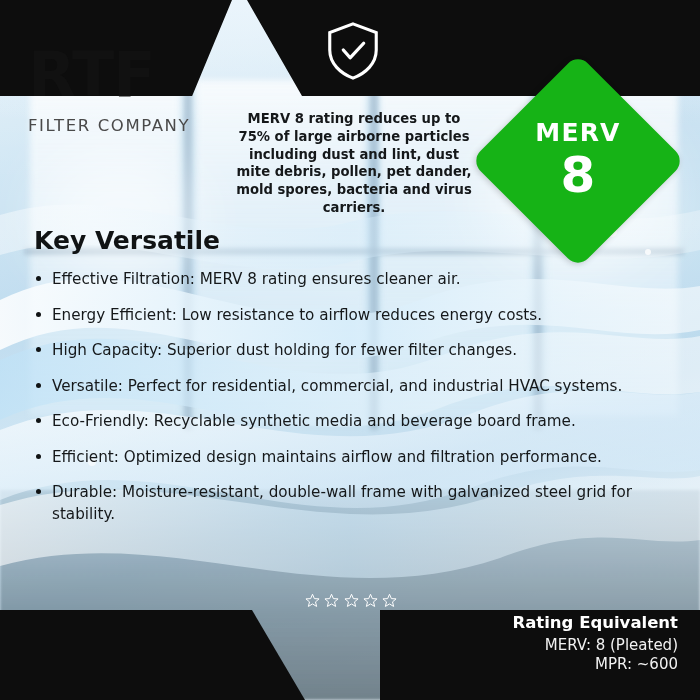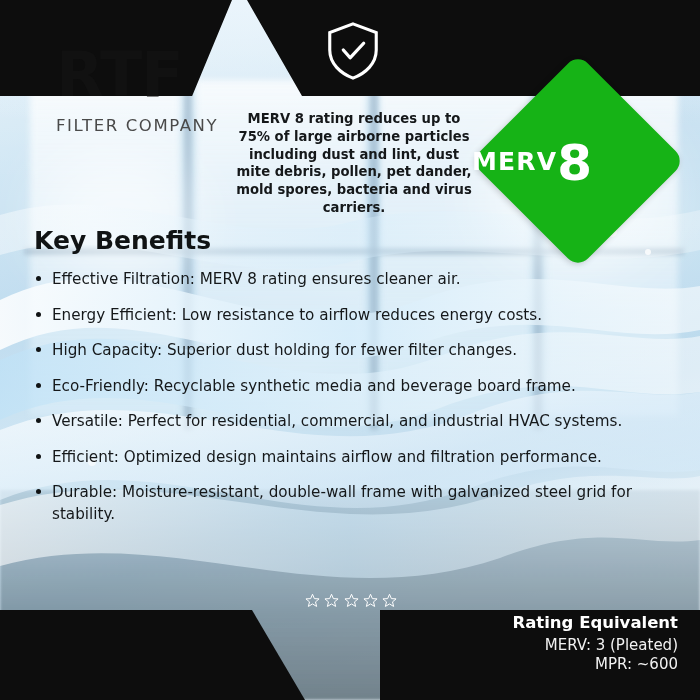--- a/index.html
+++ b/index.html
@@ -82,21 +82,21 @@
   .bottom-black-right {
     position: absolute;
     bottom: 0; right: 0;
     width: 320px; height: 90px;
     background: #0d0d0d;
   }
 
   
   .logo {
     position: absolute;
-    left: 56px;
+    left: 28px;
     top: 46px;
     z-index: 6;
   }
   .logo .mark {
     font-size: 62px;
     font-weight: 700;
     letter-spacing: -1px;
     color: #111;
     line-height: 0.92;
     font-family: "DejaVu Sans", sans-serif;
@@ -151,22 +151,23 @@
     height: 152px;
     background: #16b316;
     border-radius: 14px;
     transform: rotate(45deg);
     box-shadow: 0 2px 6px rgba(0,0,0,0.18);
   }
   .badge-text {
     position: absolute;
     inset: 0;
     display: flex;
-    flex-direction: row;
+    flex-direction: column;
     align-items: center;
+    justify-content: center;
     color: #ffffff;
   }
   .badge-text .t1 {
     font-size: 25px;
     font-weight: 700;
     letter-spacing: 1.2px;
     line-height: 1;
     font-family: "DejaVu Sans", sans-serif;
   }
   .badge-text .t2 {
@@ -314,41 +315,41 @@
 
   <div class="badge-wrap">
     <div class="badge"></div>
     <div class="badge-text">
       <div class="t1">MERV</div>
       <div class="t2">8</div>
     </div>
   </div>
 
   <div class="benefits">
-    <h2>Key Benefits</h2>
+    <h2>Key Versatile</h2>
 
     <div class="benefit">
       <span class="dot"></span>
       <b>Effective Filtration:</b><span> MERV 8 rating ensures cleaner air.</span>
     </div>
     <div class="benefit">
       <span class="dot"></span>
       <b>Energy Efficient:</b><span> Low resistance to airflow reduces energy costs.</span>
     </div>
     <div class="benefit">
       <span class="dot"></span>
       <b>High Capacity:</b><span> Superior dust holding for fewer filter changes.</span>
     </div>
     <div class="benefit">
       <span class="dot"></span>
+      <b>Versatile:</b><span> Perfect for residential, commercial, and industrial HVAC systems.</span>
+    </div>
+    <div class="benefit">
+      <span class="dot"></span>
       <b>Eco-Friendly:</b><span> Recyclable synthetic media and beverage board frame.</span>
-    </div>
-    <div class="benefit">
-      <span class="dot"></span>
-      <b>Versatile:</b><span> Perfect for residential, commercial, and industrial HVAC systems.</span>
     </div>
     <div class="benefit">
       <span class="dot"></span>
       <b>Efficient:</b><span> Optimized design maintains airflow and filtration performance.</span>
     </div>
     <div class="benefit">
       <span class="dot"></span>
       <b>Durable:</b><span> Moisture-resistant, double-wall frame with galvanized steel grid for stability.</span>
     </div>
   </div>
@@ -369,17 +370,17 @@
     <svg width="15" height="15" viewBox="0 0 24 24">
         <path d="M12 2 L15 9 L22.5 9.4 L16.8 14.2 L18.6 21.5 L12 17.5 L5.4 21.5 L7.2 14.2 L1.5 9.4 L9 9 Z" fill="none" stroke="#ffffff" stroke-width="1.6"></path>
       </svg>
     <svg width="15" height="15" viewBox="0 0 24 24">
         <path d="M12 2 L15 9 L22.5 9.4 L16.8 14.2 L18.6 21.5 L12 17.5 L5.4 21.5 L7.2 14.2 L1.5 9.4 L9 9 Z" fill="none" stroke="#ffffff" stroke-width="1.6"></path>
       </svg>
   </div>
 
   <div class="rating">
     <div class="r-title">Rating Equivalent</div>
-    <div class="r-line">MERV: 3 (Pleated)</div>
+    <div class="r-line">MERV: 8 (Pleated)</div>
     <div class="r-line">MPR: ~600</div>
   </div>
 
 </div>
 
 </body></html>

